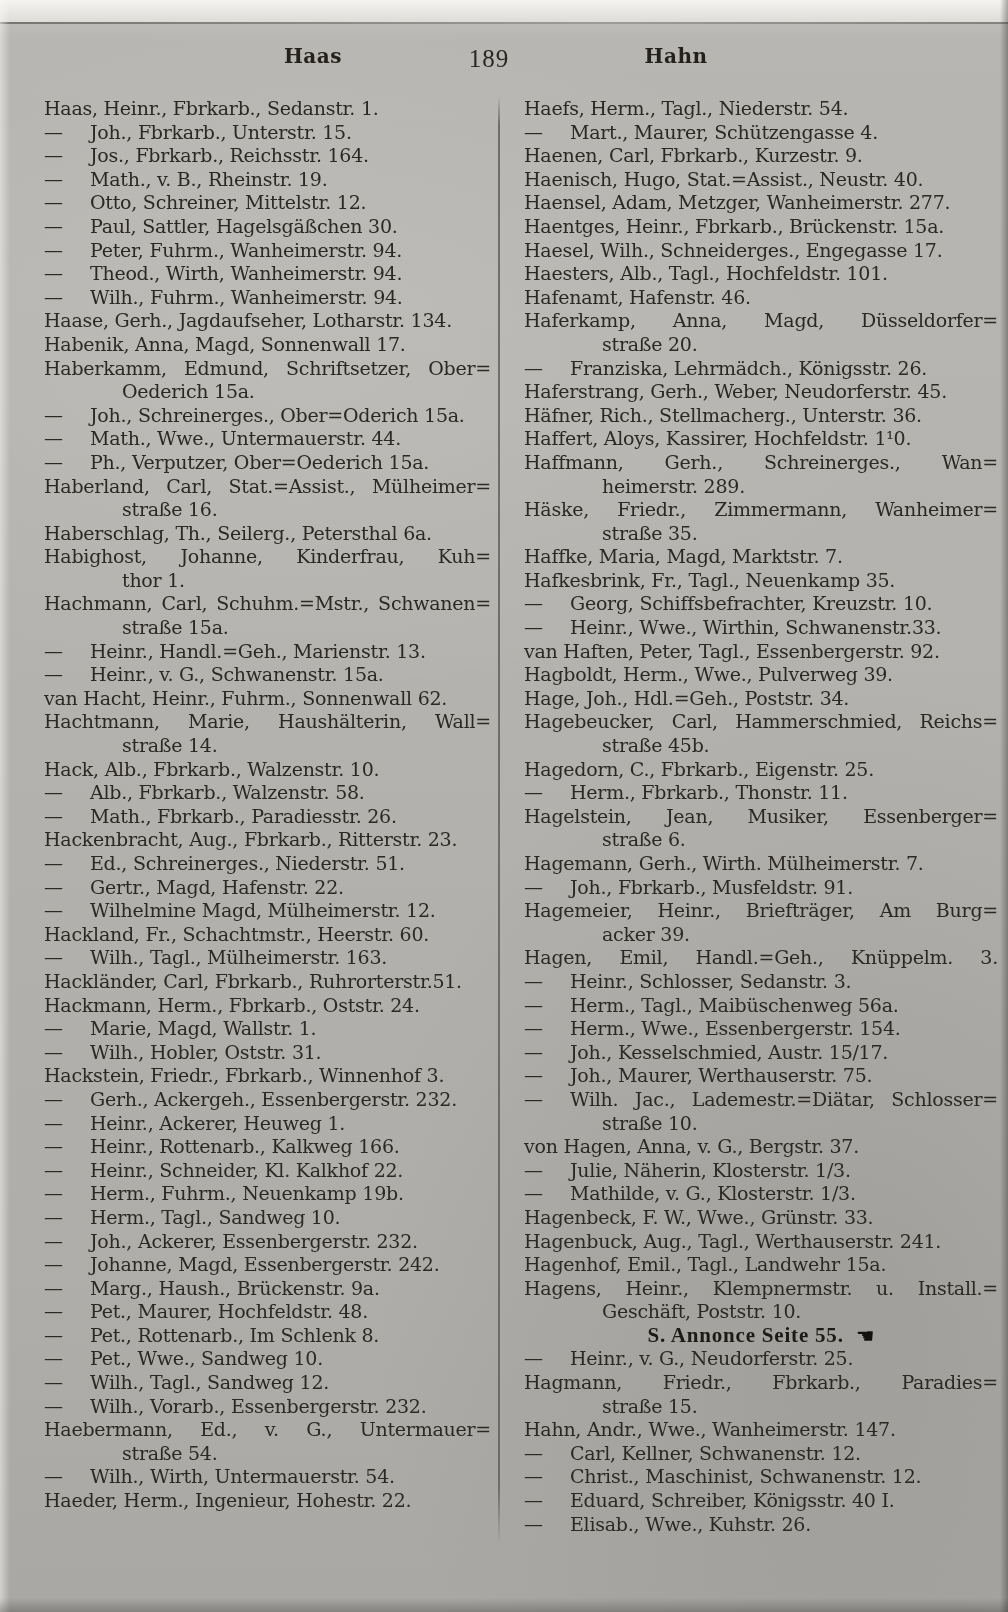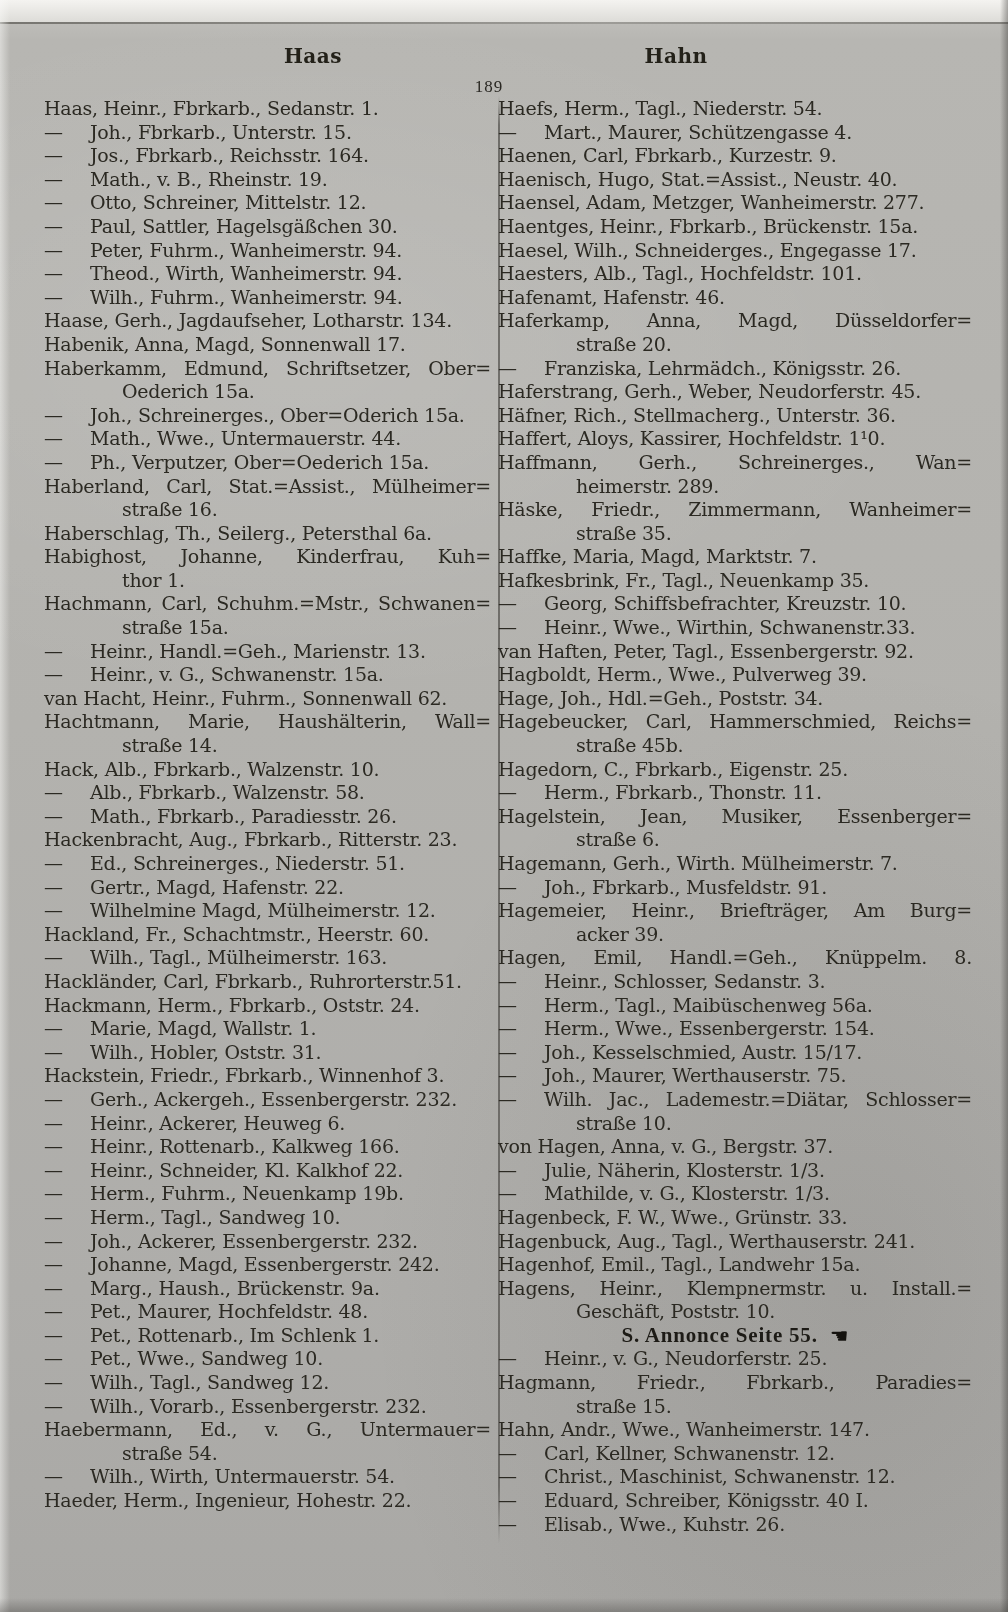--- a/index.html
+++ b/index.html
@@ -24,31 +24,31 @@
     background:linear-gradient(270deg,rgba(45,43,40,.38),rgba(45,43,40,0));}
   .scan-bottom{position:absolute;left:0;right:0;bottom:0;height:14px;
     background:linear-gradient(0deg,rgba(45,43,40,.30),rgba(45,43,40,0));}
   .scan-left{position:absolute;top:0;left:0;width:10px;bottom:0;
     background:linear-gradient(90deg,rgba(250,250,248,.5),rgba(250,250,248,0));}
 
   .runhead{position:absolute;top:44px;left:0;right:0;height:36px;}
   .runhead .hw{position:absolute;transform:translateX(-50%);
     font-weight:bold;font-size:20px;letter-spacing:.5px;color:#232119;}
   .runhead .pn{position:absolute;transform:translateX(-50%);
-    font-family:"Liberation Serif",serif;font-size:17px;color:#2a2823;letter-spacing:1px;margin-top:32px;}
+    font-family:"Liberation Serif",serif;font-size:25px;color:#2a2823;letter-spacing:1px;}
   .hw.left{left:313px;}
   .pn.center{left:489px;top:1px;}
   .hw.right{left:676px;}
 
   .divider{position:absolute;left:498px;top:96px;width:2px;height:1448px;
     background:linear-gradient(180deg,rgba(50,48,44,.0),rgba(50,48,44,.55) 2%,rgba(50,48,44,.5) 96%,rgba(50,48,44,0));}
 
   .col{position:absolute;top:97px;}
   .col.left{left:44px;width:447px;}
-  .col.right{left:498px;width:474px;}
+  .col.right{left:524px;width:474px;}
 
   .line{height:23.6px;line-height:23.6px;font-size:19px;
     letter-spacing:-0.25px;white-space:nowrap;color:#2b2922;}
   .line.j{white-space:normal;text-align:justify;text-align-last:justify;overflow:hidden;}
   .line.c{padding-left:78px;}
   .dash{display:inline-block;width:46px;color:#2b2922;}
   .line.ctr{text-align:right;text-align-last:center;font-family:"Liberation Serif",serif;
     font-weight:bold;font-size:21px;letter-spacing:.8px;color:#1d1b16;}
   .manicule{font-family:"DejaVu Sans",sans-serif;font-size:21px;margin-left:12px;
     color:#14120e;vertical-align:-1px;letter-spacing:0;}
@@ -108,30 +108,30 @@
       <div class="line d"><span class="dash">—</span><span>Gertr., Magd, Hafenstr. 22.</span></div>
       <div class="line d"><span class="dash">—</span><span>Wilhelmine Magd, Mülheimerstr. 12.</span></div>
       <div class="line m">Hackland, Fr., Schachtmstr., Heerstr. 60.</div>
       <div class="line d"><span class="dash">—</span><span>Wilh., Tagl., Mülheimerstr. 163.</span></div>
       <div class="line m">Hackländer, Carl, Fbrkarb., Ruhrorterstr.51.</div>
       <div class="line m">Hackmann, Herm., Fbrkarb., Oststr. 24.</div>
       <div class="line d"><span class="dash">—</span><span>Marie, Magd, Wallstr. 1.</span></div>
       <div class="line d"><span class="dash">—</span><span>Wilh., Hobler, Oststr. 31.</span></div>
       <div class="line m">Hackstein, Friedr., Fbrkarb., Winnenhof 3.</div>
       <div class="line d"><span class="dash">—</span><span>Gerh., Ackergeh., Essenbergerstr. 232.</span></div>
-      <div class="line d"><span class="dash">—</span><span>Heinr., Ackerer, Heuweg 6.</span></div>
+      <div class="line d"><span class="dash">—</span><span>Heinr., Ackerer, Heuweg 1.</span></div>
       <div class="line d"><span class="dash">—</span><span>Heinr., Rottenarb., Kalkweg 166.</span></div>
       <div class="line d"><span class="dash">—</span><span>Heinr., Schneider, Kl. Kalkhof 22.</span></div>
       <div class="line d"><span class="dash">—</span><span>Herm., Fuhrm., Neuenkamp 19b.</span></div>
       <div class="line d"><span class="dash">—</span><span>Herm., Tagl., Sandweg 10.</span></div>
       <div class="line d"><span class="dash">—</span><span>Joh., Ackerer, Essenbergerstr. 232.</span></div>
       <div class="line d"><span class="dash">—</span><span>Johanne, Magd, Essenbergerstr. 242.</span></div>
       <div class="line d"><span class="dash">—</span><span>Marg., Haush., Brückenstr. 9a.</span></div>
       <div class="line d"><span class="dash">—</span><span>Pet., Maurer, Hochfeldstr. 48.</span></div>
-      <div class="line d"><span class="dash">—</span><span>Pet., Rottenarb., Im Schlenk 1.</span></div>
+      <div class="line d"><span class="dash">—</span><span>Pet., Rottenarb., Im Schlenk 8.</span></div>
       <div class="line d"><span class="dash">—</span><span>Pet., Wwe., Sandweg 10.</span></div>
       <div class="line d"><span class="dash">—</span><span>Wilh., Tagl., Sandweg 12.</span></div>
       <div class="line d"><span class="dash">—</span><span>Wilh., Vorarb., Essenbergerstr. 232.</span></div>
       <div class="line m j">Haebermann, Ed., v. G., Untermauer=</div>
       <div class="line c">straße 54.</div>
       <div class="line d"><span class="dash">—</span><span>Wilh., Wirth, Untermauerstr. 54.</span></div>
       <div class="line m">Haeder, Herm., Ingenieur, Hohestr. 22.</div>
     </div>
   <div class="col right" id="col-right">
       <div class="line m">Haefs, Herm., Tagl., Niederstr. 54.</div>
@@ -163,21 +163,21 @@
       <div class="line m j">Hagebeucker, Carl, Hammerschmied, Reichs=</div>
       <div class="line c">straße 45b.</div>
       <div class="line m">Hagedorn, C., Fbrkarb., Eigenstr. 25.</div>
       <div class="line d"><span class="dash">—</span><span>Herm., Fbrkarb., Thonstr. 11.</span></div>
       <div class="line m j">Hagelstein, Jean, Musiker, Essenberger=</div>
       <div class="line c">straße 6.</div>
       <div class="line m">Hagemann, Gerh., Wirth. Mülheimerstr. 7.</div>
       <div class="line d"><span class="dash">—</span><span>Joh., Fbrkarb., Musfeldstr. 91.</span></div>
       <div class="line m j">Hagemeier, Heinr., Briefträger, Am Burg=</div>
       <div class="line c">acker 39.</div>
-      <div class="line m j">Hagen, Emil, Handl.=Geh., Knüppelm. 8.</div>
+      <div class="line m j">Hagen, Emil, Handl.=Geh., Knüppelm. 3.</div>
       <div class="line d"><span class="dash">—</span><span>Heinr., Schlosser, Sedanstr. 3.</span></div>
       <div class="line d"><span class="dash">—</span><span>Herm., Tagl., Maibüschenweg 56a.</span></div>
       <div class="line d"><span class="dash">—</span><span>Herm., Wwe., Essenbergerstr. 154.</span></div>
       <div class="line d"><span class="dash">—</span><span>Joh., Kesselschmied, Austr. 15/17.</span></div>
       <div class="line d"><span class="dash">—</span><span>Joh., Maurer, Werthauserstr. 75.</span></div>
       <div class="line d j"><span class="dash">—</span><span>Wilh. Jac., Lademestr.=Diätar, Schlosser=</span></div>
       <div class="line c">straße 10.</div>
       <div class="line m">von Hagen, Anna, v. G., Bergstr. 37.</div>
       <div class="line d"><span class="dash">—</span><span>Julie, Näherin, Klosterstr. 1/3.</span></div>
       <div class="line d"><span class="dash">—</span><span>Mathilde, v. G., Klosterstr. 1/3.</span></div>

